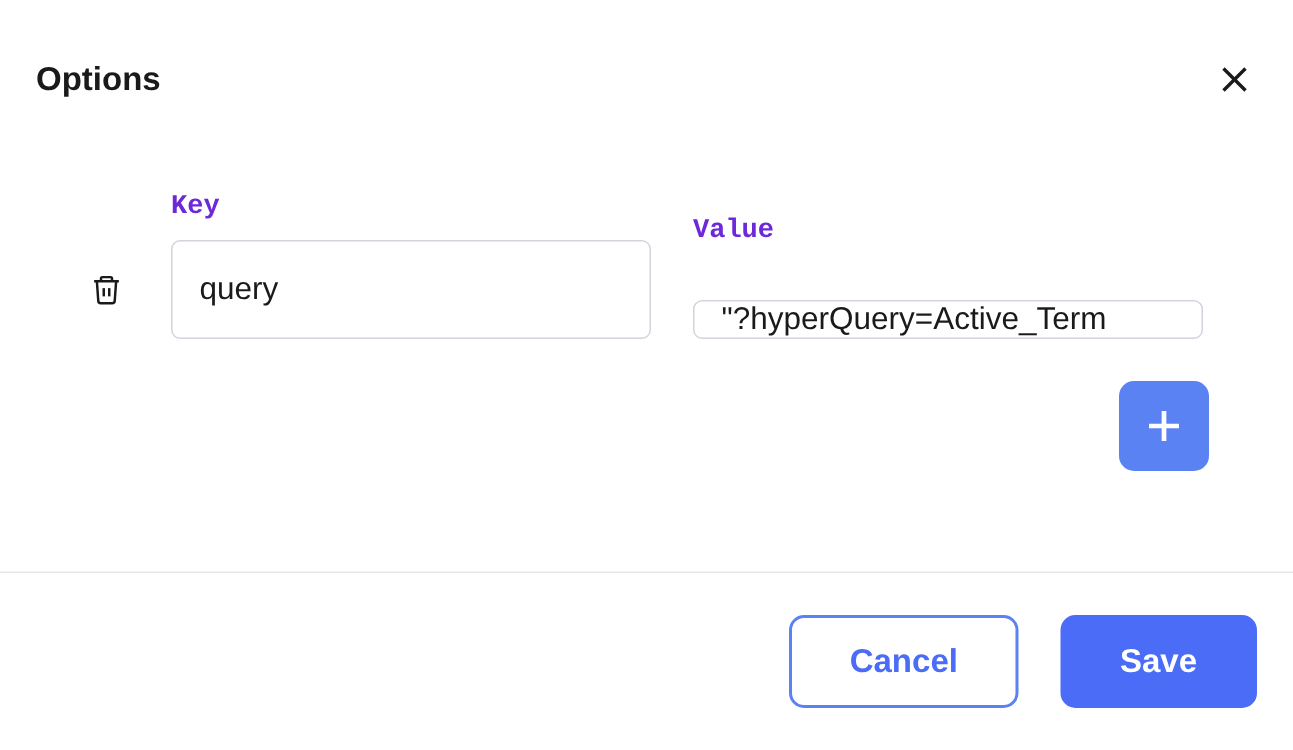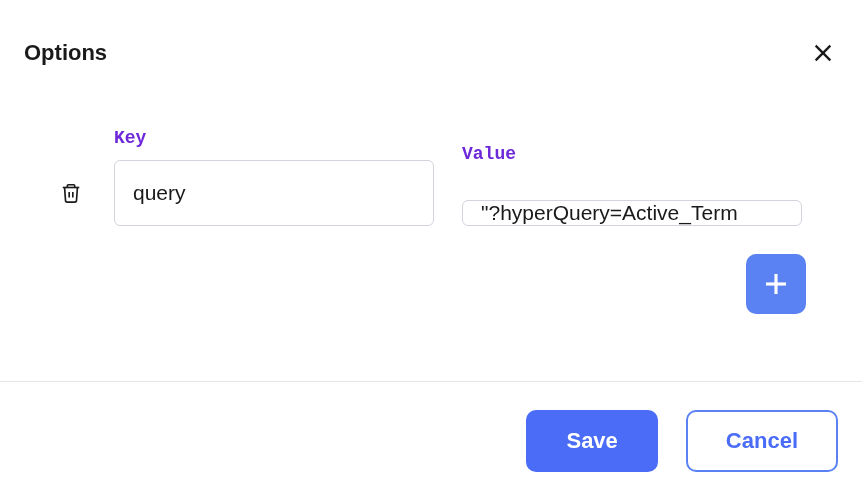--- a/index.html
+++ b/index.html
@@ -193,17 +193,17 @@
         <svg viewBox="0 0 24 24">
           <line x1="12" y1="4" x2="12" y2="20"></line>
           <line x1="4" y1="12" x2="20" y2="12"></line>
         </svg>
       </button>
     </div>
 
   </div>
 
   <div class="footer">
+    <button class="btn btn-cancel">Cancel</button>
     <button class="btn btn-save">Save</button>
-    <button class="btn btn-cancel">Cancel</button>
   </div>
 
 </div>
 
 </body></html>

